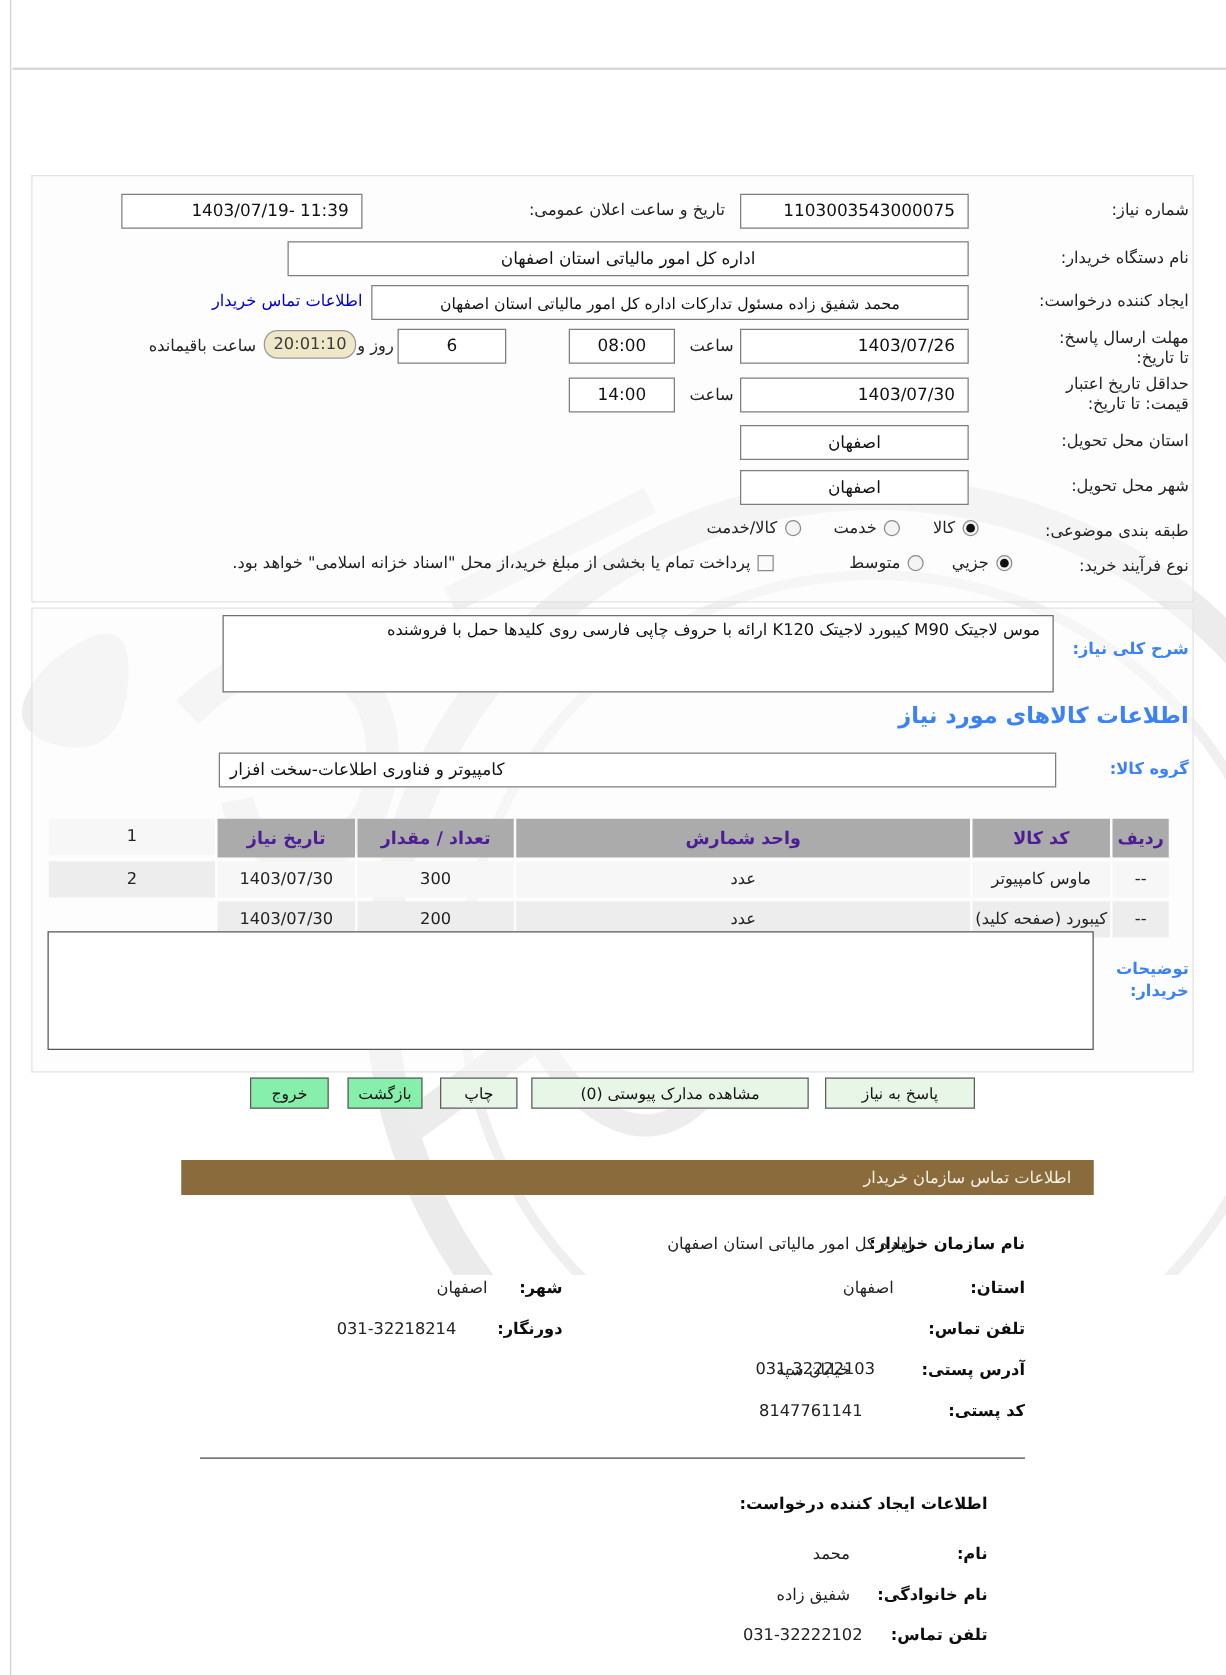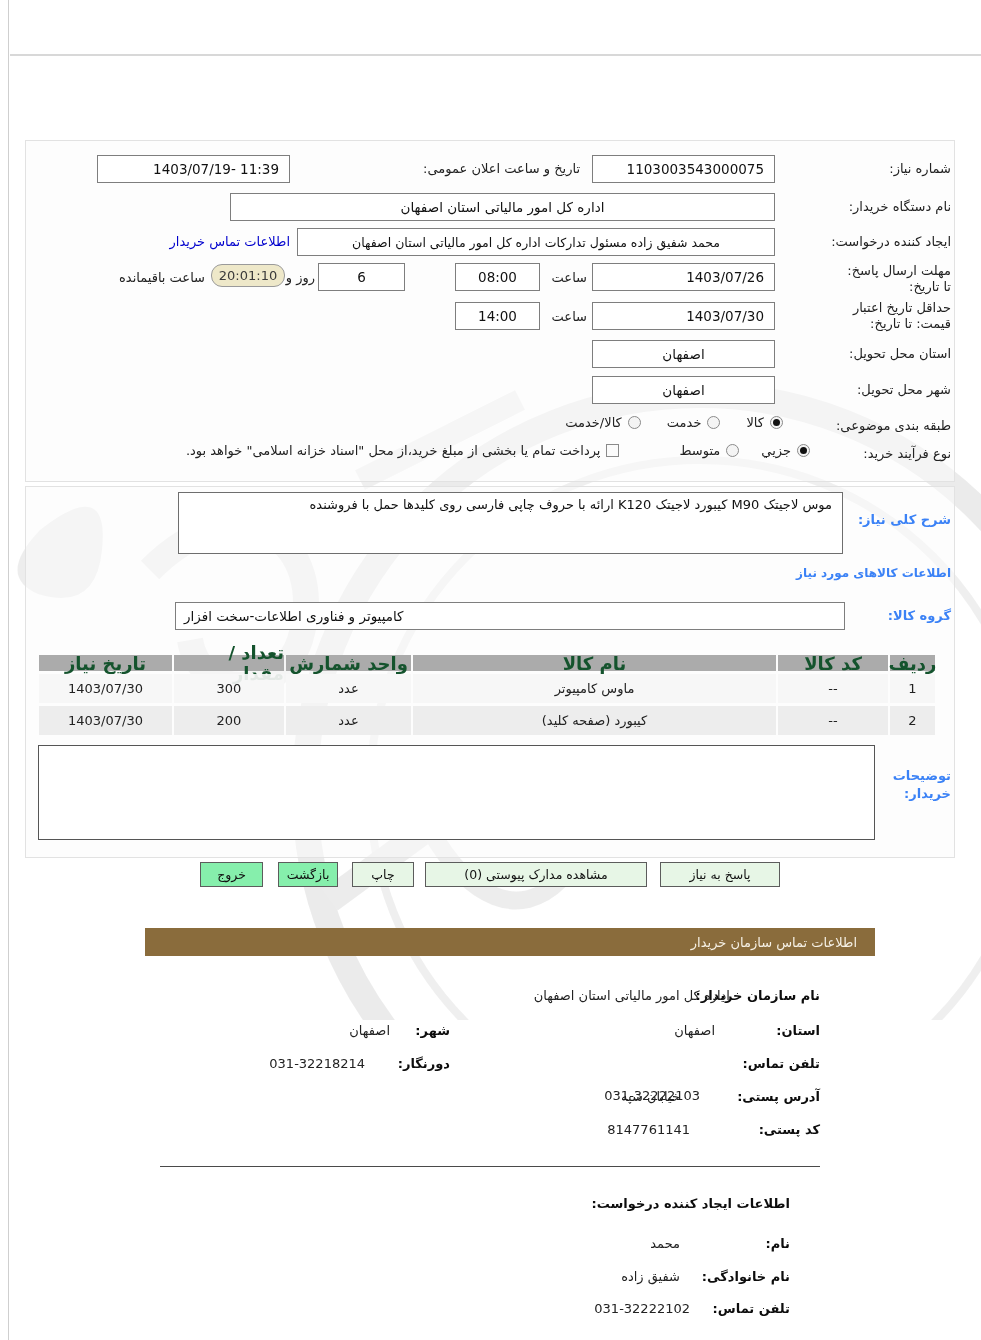--- a/index.html
+++ b/index.html
@@ -34,21 +34,21 @@
   .ritem{display:flex;align-items:center;gap:6px;}
   .radio{width:13px;height:13px;border:1px solid #8a8a8a;border-radius:50%;background:#f4f4f4;display:inline-block;position:relative;box-sizing:border-box;}
   .radio.sel::after{content:"";position:absolute;left:2px;top:2px;width:7px;height:7px;border-radius:50%;background:#111;}
   .cbox{width:13px;height:13px;border:1px solid #8a8a8a;background:#fbfbfb;display:inline-block;box-sizing:border-box;}
 
   .bigbox{position:absolute;border:1px solid #6e6e6e;background:#fff;box-sizing:border-box;z-index:2;
           font-size:13px;color:#111;padding:4px 10px;text-align:right;}
 
   .tbl{position:absolute;right:46px;top:655px;width:892px;z-index:2;display:grid;
        grid-template-columns:45px 110px 363px 125px 110px 133px;column-gap:2px;row-gap:3px;}
-  .th{background:#ababab;color:#14532d;font-weight:bold;font-size:18px;height:16px;
+  .th{background:#ababab;color:#4c1d95;font-weight:bold;font-size:14px;height:31px;
       display:flex;align-items:center;justify-content:center;}
   .td{font-size:13px;color:#222;height:29px;display:flex;align-items:center;justify-content:center;}
   .row1{background:rgba(246,246,246,0.92);}
   .row2{background:rgba(235,235,235,0.92);}
 
   .btn{position:absolute;top:862px;height:25px;border:1px solid #5c5c5c;font-size:12.5px;color:#111;
        display:flex;align-items:center;justify-content:center;box-sizing:border-box;z-index:2;cursor:pointer;}
   .btn.green{background:#e7f6e6;}
   .btn.pink{background:#86efac;}
 
@@ -138,28 +138,27 @@
     </span>
     <span class="ritem" style="margin-right:38px;">
       <span class="cbox"></span>
       <span>پرداخت تمام یا بخشی از مبلغ خرید،از محل "اسناد خزانه اسلامی" خواهد بود.</span>
     </span>
   </div>
 
   <div class="bigbox" style="right:138px;top:492px;width:665px;height:62px;">موس لاجیتک M90 کیبورد لاجیتک K120 ارائه با حروف چاپی فارسی روی کلیدها حمل با فروشنده</div>
   <div class="lbl b" style="right:30px;top:512px;">شرح کلی نیاز:</div>
 
-  <div class="lbl b" style="right:30px;top:565px;font-size:12px;">اطلاعات کالاهای مورد نیاز</div>
+  <div class="lbl b" style="right:30px;top:565px;font-size:18px;">اطلاعات کالاهای مورد نیاز</div>
   <div class="lbl b" style="right:30px;top:608px;">گروه کالا:</div>
   <div class="inp rt" style="right:136px;top:602px;width:670px;">کامپیوتر و فناوری اطلاعات-سخت افزار</div>
 
   <div class="tbl">
     <div class="th">ردیف</div>
     <div class="th">کد کالا</div>
-    <div class="th">نام کالا</div>
     <div class="th">واحد شمارش</div>
     <div class="th">تعداد / مقدار</div>
     <div class="th">تاریخ نیاز</div>
 
     <div class="td row1">1</div>
     <div class="td row1">--</div>
     <div class="td row1">ماوس کامپیوتر</div>
     <div class="td row1">عدد</div>
     <div class="td row1 ltr">300</div>
     <div class="td row1 ltr">1403/07/30</div>

